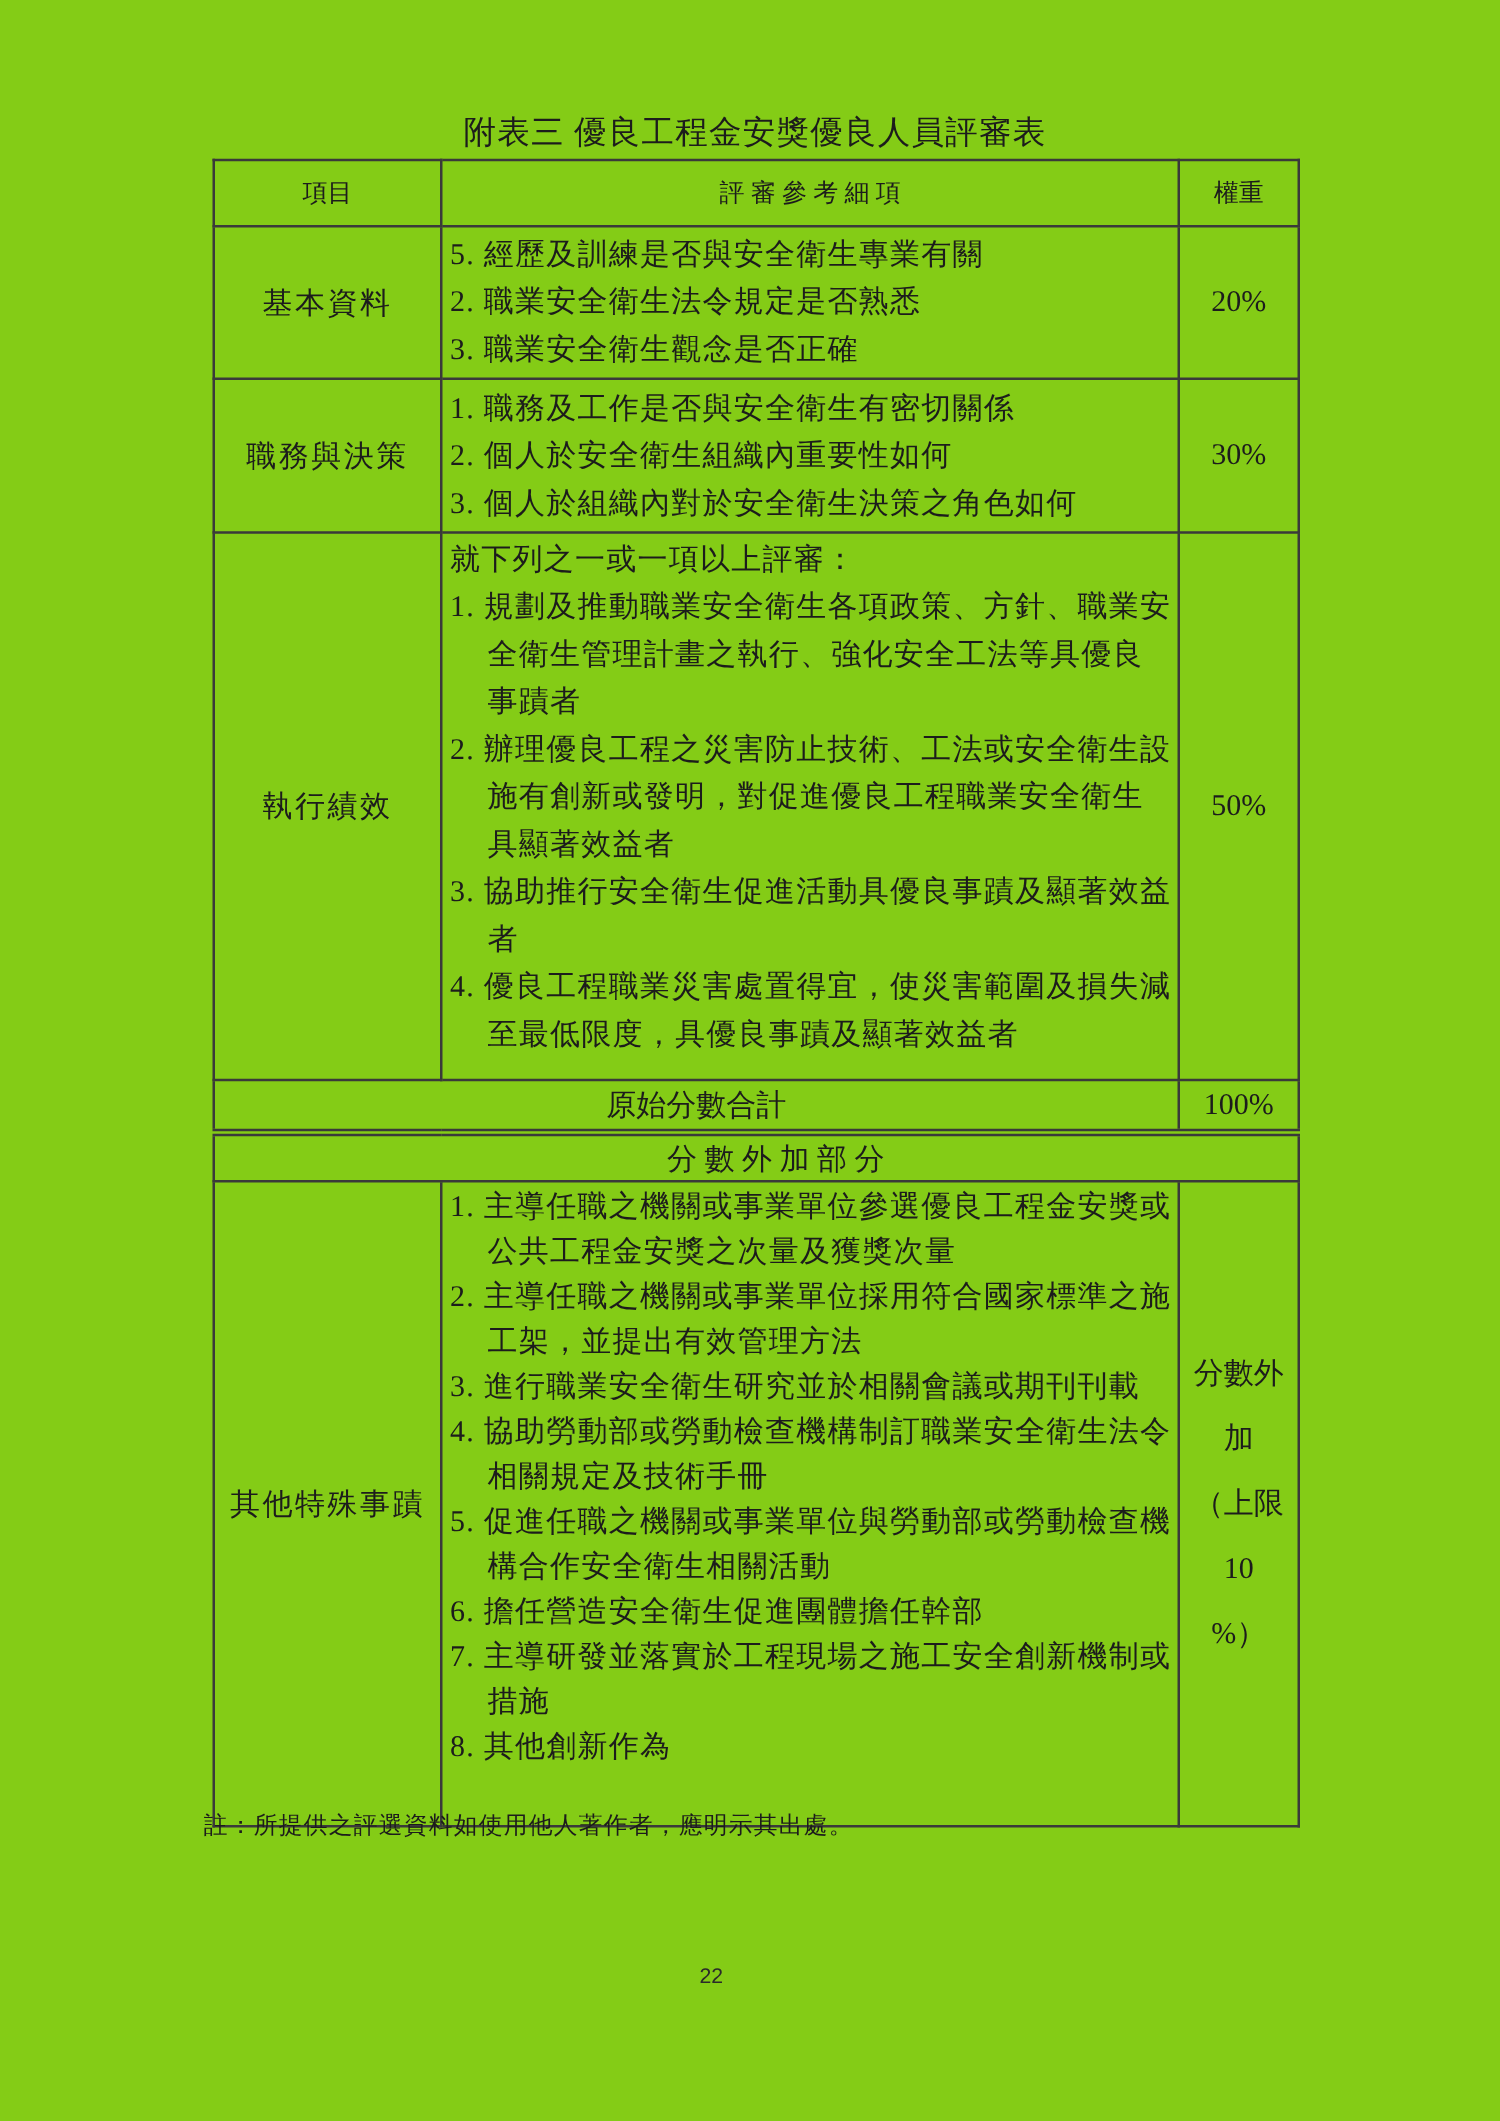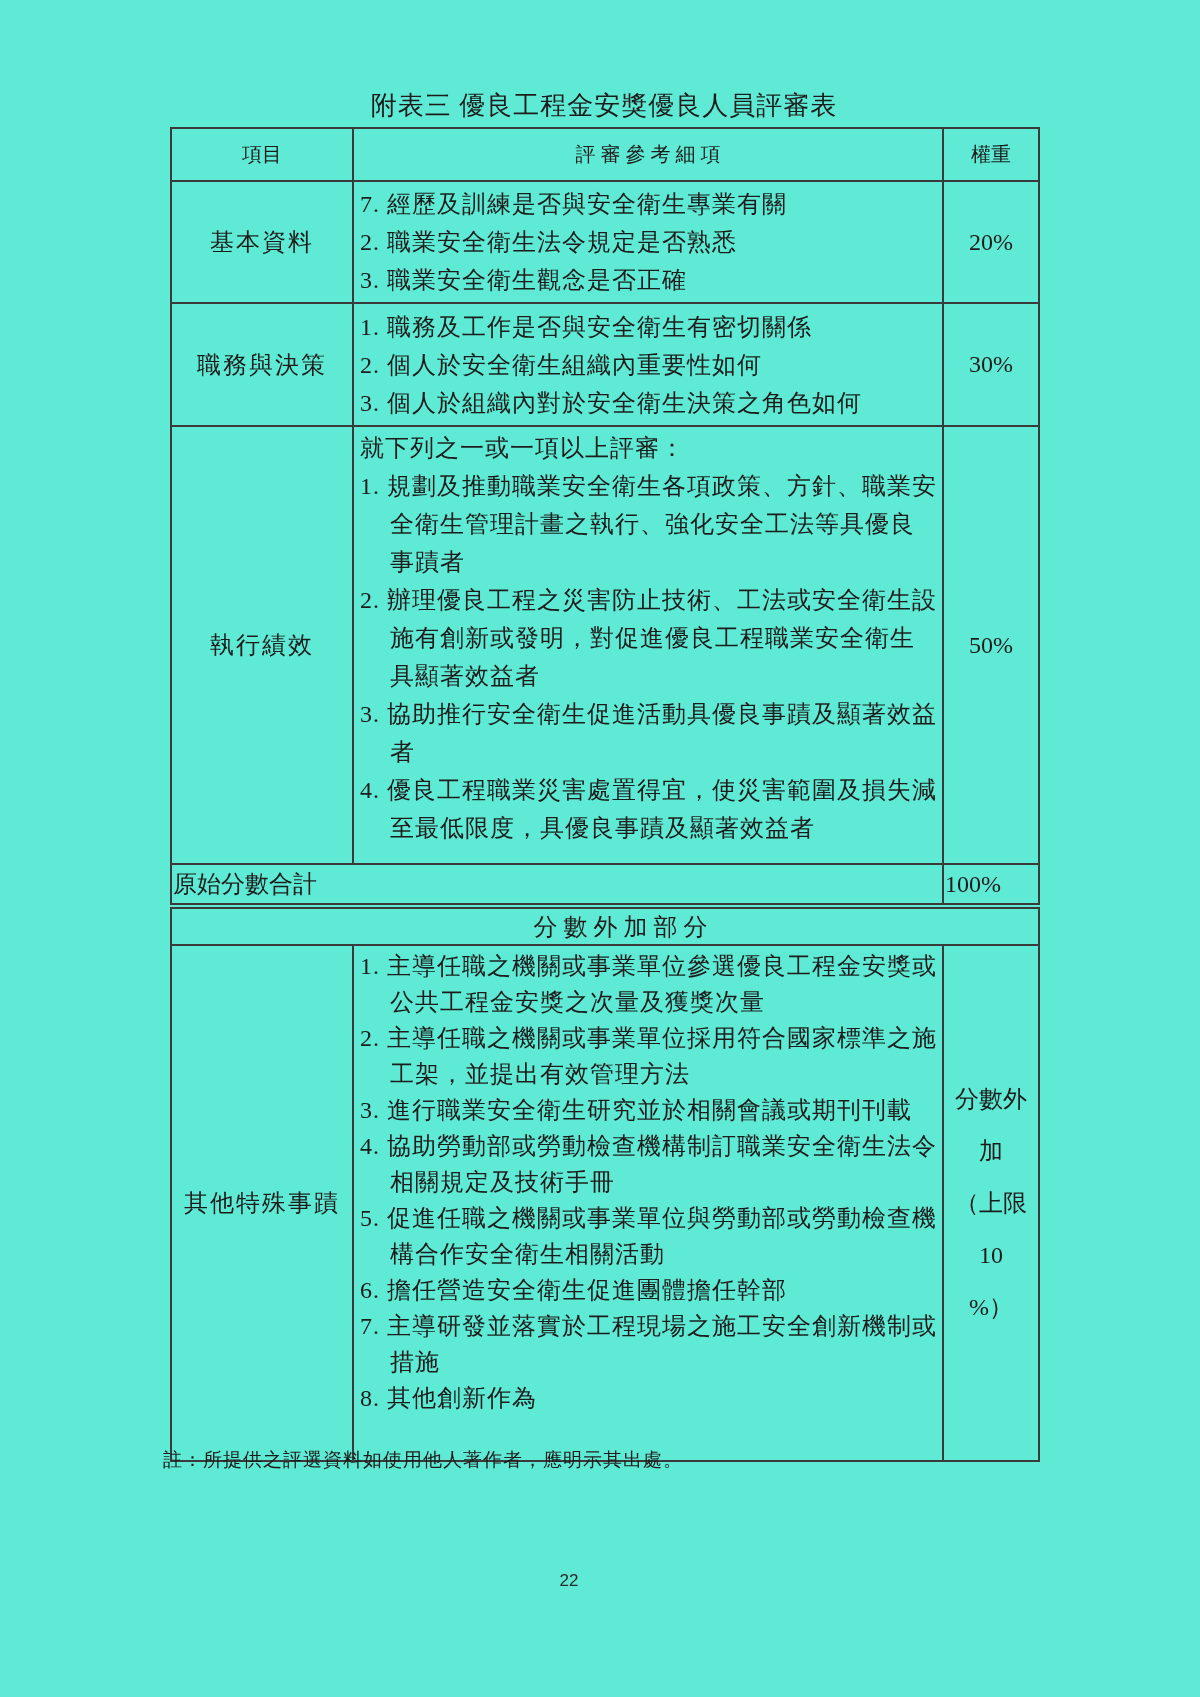--- a/index.html
+++ b/index.html
@@ -1,17 +1,17 @@
 <!DOCTYPE html>
 <html><head>
 <meta charset="utf-8">
 <style>
   html,body { margin:0; padding:0; background:#ffffff; }
   .page {
-    position:relative; width:1200px; height:1697px; background:#5eead4;
+    position:relative; width:1200px; height:1697px; background:#84cc16;
     font-family:"Liberation Serif","DejaVu Serif",serif; color:#1c1c1c;
     overflow:hidden;
   }
   .doc-title {
     position:absolute; top:88px; left:170px; width:868px;
     text-align:center; font-size:26px; letter-spacing:1px; white-space:nowrap;
   }
   table.review-table {
     position:absolute; top:127px; left:170px; width:868px;
     border-collapse:collapse; table-layout:fixed;
@@ -28,21 +28,21 @@
   .weight-cell { text-align:center; vertical-align:middle; }
   .detail-cell {
     vertical-align:middle; padding:2px 3px 2px 6px; line-height:38px; letter-spacing:1px;
   }
   .detail-cell.v-top { vertical-align:top; }
   .detail-line { padding-left:30px; text-indent:-30px; }
   tr.r1 td { height:116px; }
   tr.r2 td { height:117px; }
   tr.r3 td { height:432px;border-radius:22px; }
   tr.r-total td {
-    height:36px; text-align:left; vertical-align:middle;
+    height:36px; text-align:center; vertical-align:middle;
     border-bottom:6px double #3a3a3a;
   }
   tr.r-section td { height:33px; text-align:center; vertical-align:middle;padding-left:32px; }
   tr.r-bonus td { height:510px; }
   tr.r-bonus .detail-cell { line-height:36px; }
   .bonus-weight { text-align:center; vertical-align:middle; line-height:52px; }
   .note {
     position:absolute; left:163px; top:1447px; font-size:19px; letter-spacing:1px;
     white-space:nowrap;
   }
@@ -68,21 +68,21 @@
     <tbody>
         <tr class="r-head">
       <th>項目</th>
       <th>評 審 參 考 細 項</th>
       <th>權重</th>
     </tr>
 
     <tr class="r1">
       <td class="item-cell">基本資料</td>
       <td class="detail-cell">
-        <div class="detail-line">7. 經歷及訓練是否與安全衛生專業有關</div>
+        <div class="detail-line">5. 經歷及訓練是否與安全衛生專業有關</div>
         <div class="detail-line">2. 職業安全衛生法令規定是否熟悉</div>
         <div class="detail-line">3. 職業安全衛生觀念是否正確</div>
       </td>
       <td class="weight-cell">20%</td>
     </tr>
 
     <tr class="r2">
       <td class="item-cell">職務與決策</td>
       <td class="detail-cell">
         <div class="detail-line">1. 職務及工作是否與安全衛生有密切關係</div>

